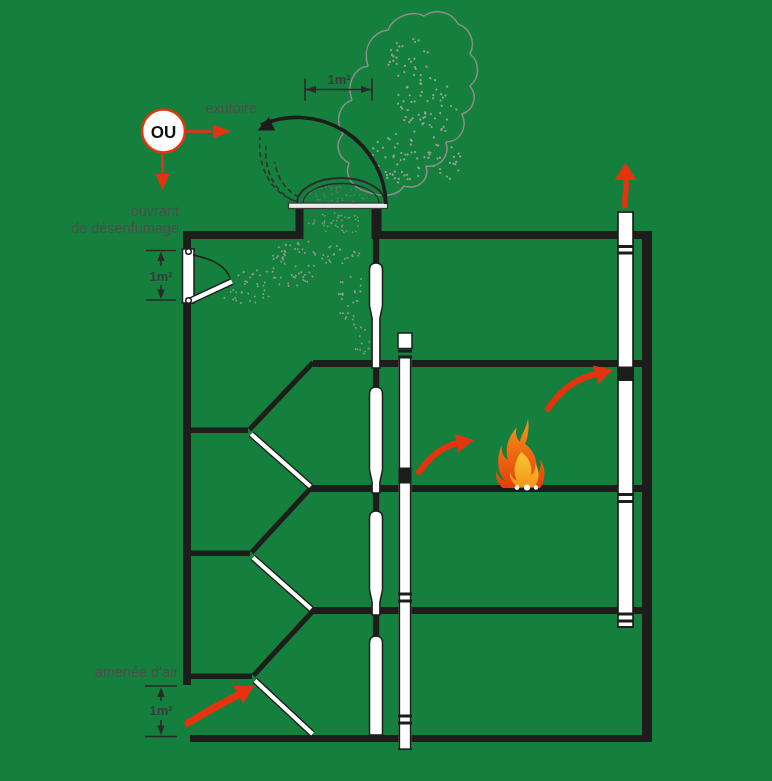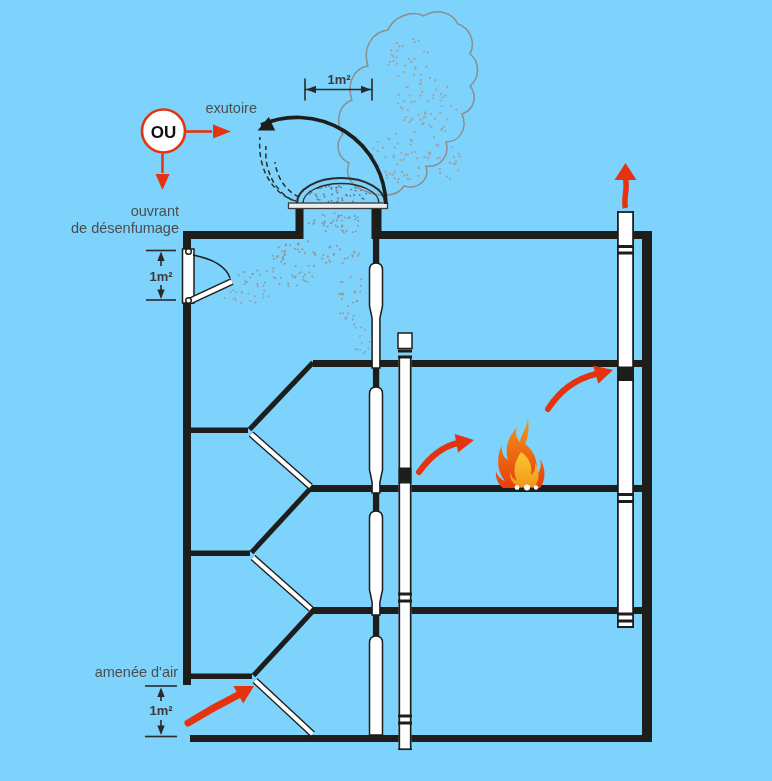--- a/index.html
+++ b/index.html
@@ -1,19 +1,19 @@
 <!DOCTYPE html>
 <html style="--red: #e6330f; --ink: #1d1d1b; --lab: #4d4d4d; --smoke: #8d8d8d;"><head>
 <meta charset="utf-8">
 <style>
   :root{
     --red:#e6330f; --ink:#1d1d1b; --lab:#4d4d4d; --smoke:#8d8d8d;
   }
   html,body{margin:0;padding:0;background:#fff;}
-  .stage{position:relative;width:772px;height:781px;background:#7dd3fc;overflow:hidden;}
+  .stage{position:relative;width:772px;height:781px;background:#15803d;overflow:hidden;}
   svg{display:block;}
   .lbl{font-family:"Liberation Sans",sans-serif;font-size:14.5px;fill:var(--lab);}
   .dim{font-family:"Liberation Sans",sans-serif;font-size:13px;font-weight:bold;fill:#3a3a3a;}
   .outxt{font-family:"Liberation Sans",sans-serif;font-size:17px;font-weight:bold;fill:#111;}
   .ink{fill:var(--ink);}
   .inkln{stroke:var(--ink);}
   .redfill{fill:var(--red);}
   .redln{stroke:var(--red);}
   .duct{fill:#fff;stroke:var(--ink);stroke-width:1.5;}
   .dimln{stroke:#2a2a2a;stroke-width:1.6;}

